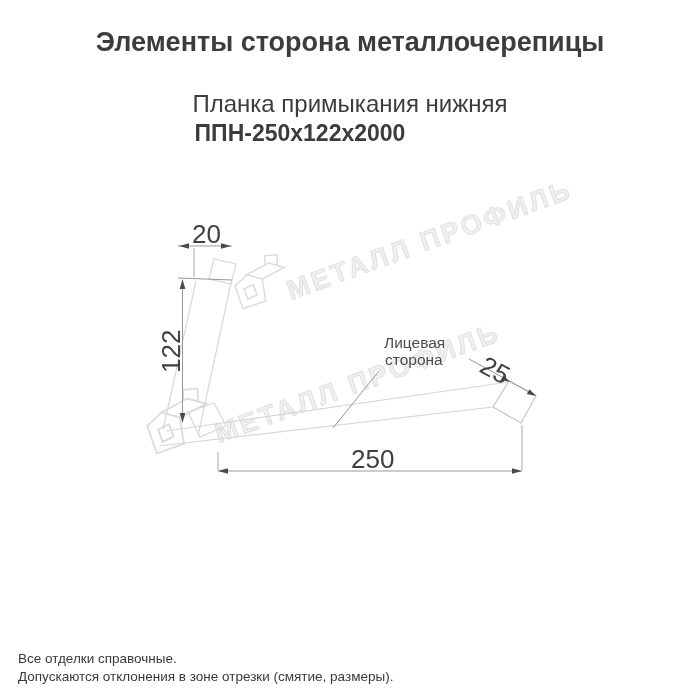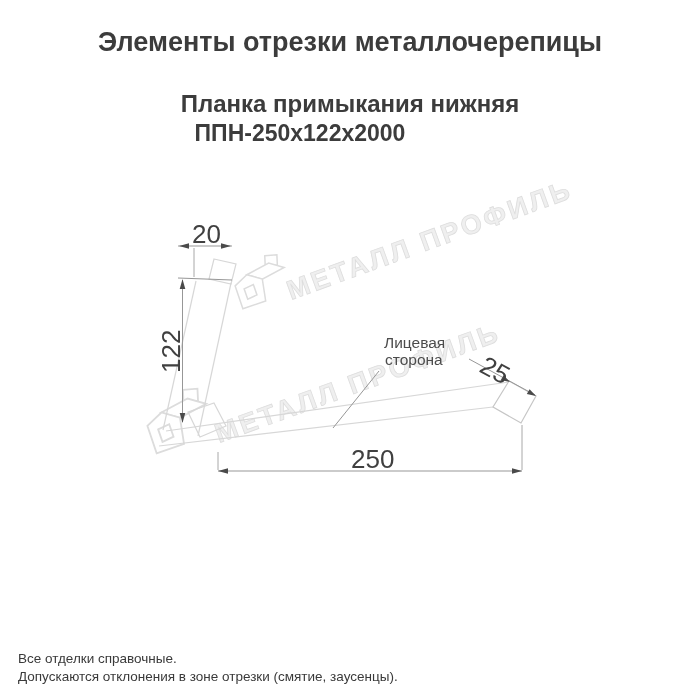--- a/index.html
+++ b/index.html
@@ -8,21 +8,21 @@
     background:#ffffff;
     font-family:"Liberation Sans", sans-serif;
   }
   .page-title{
     position:absolute;top:27px;left:0;width:700px;
     text-align:center;font-size:27px;font-weight:bold;color:#3c3c3c;
     letter-spacing:0px;
   }
   .subtitle{
     position:absolute;top:90px;left:0;width:700px;
-    text-align:center;font-size:24px;font-weight:bold;color:#3c3c3c;
+    text-align:center;font-size:24px;font-weight:normal;color:#3c3c3c;
   }
   .model-code{
     position:absolute;top:120px;left:0;width:600px;
     text-align:center;font-size:23px;font-weight:bold;color:#3c3c3c;
   }
   .drawing-svg{position:absolute;left:0;top:0;width:700px;height:700px;}
   .footnotes{
     position:absolute;left:18px;top:650px;
     font-size:13.5px;line-height:17.5px;color:#3a3a3a;
   }
@@ -118,20 +118,20 @@
     </g>
   </g>
 
   <g>
     <line class="dim-line" x1="379" y1="371" x2="333" y2="428"></line>
     <text class="face-label" x="384" y="348">Лицевая</text>
     <text class="face-label" x="385" y="365">сторона</text>
   </g>
 </svg>
 
-<div class="page-title">Элементы отрезки металлочерепицы</div>
+<div class="page-title">Элементы сторона металлочерепицы</div>
 <div class="subtitle">Планка примыкания нижняя</div>
 <div class="model-code">ППН-250х122х2000</div>
 
 <div class="footnotes">
   <div>Все отделки справочные.</div>
-  <div>Допускаются отклонения в зоне отрезки (смятие, заусенцы).</div>
+  <div>Допускаются отклонения в зоне отрезки (смятие, размеры).</div>
 </div>
 
 </body></html>

